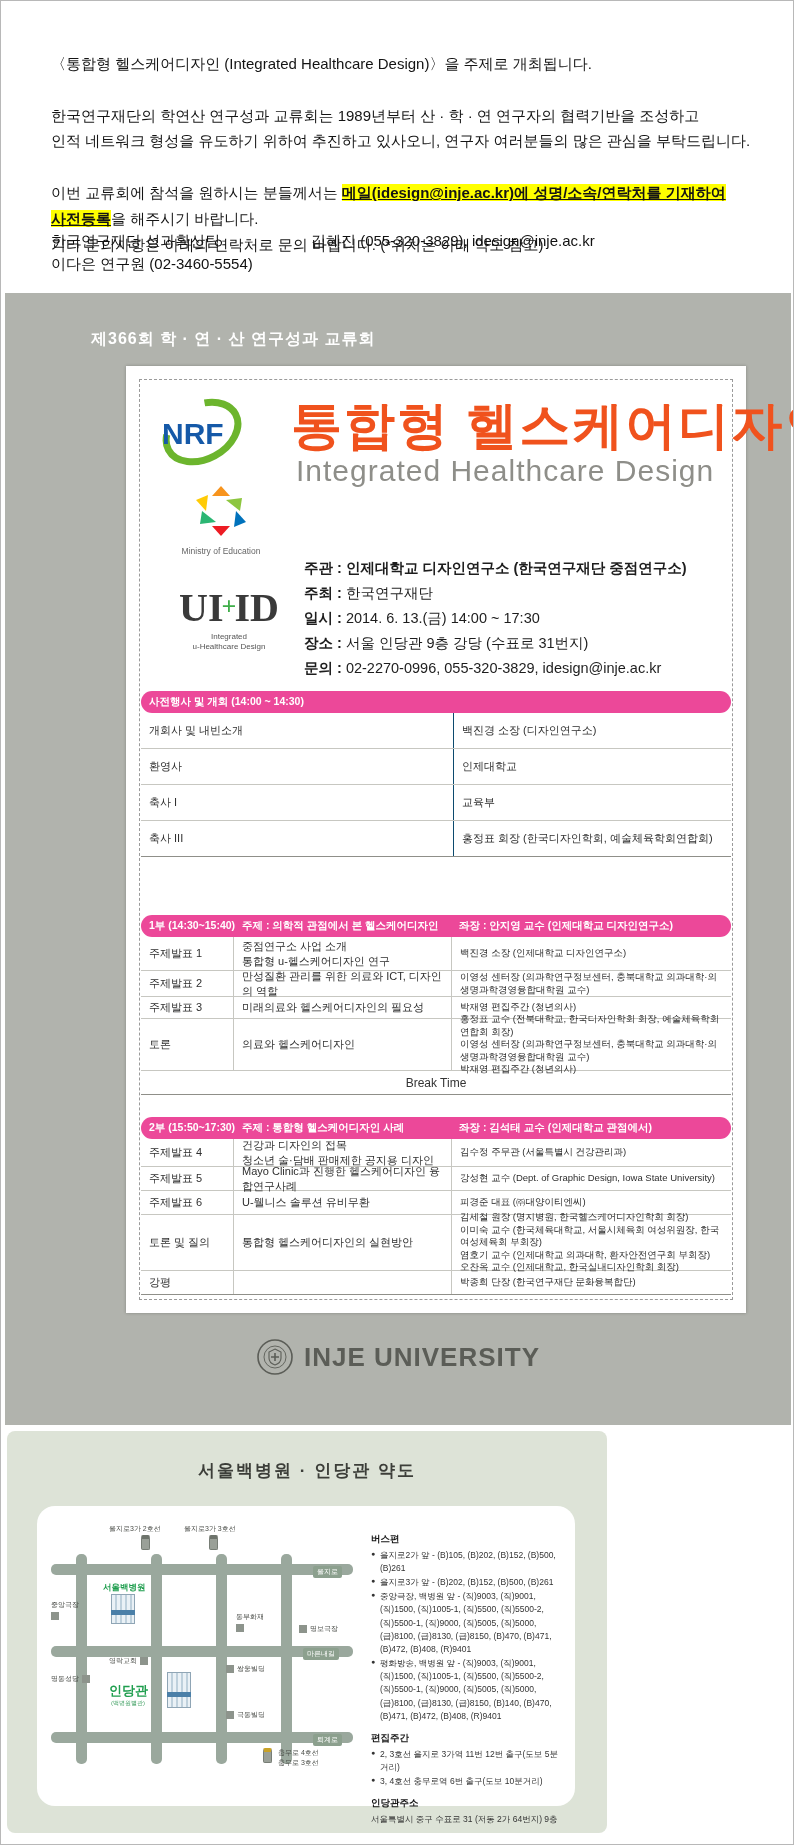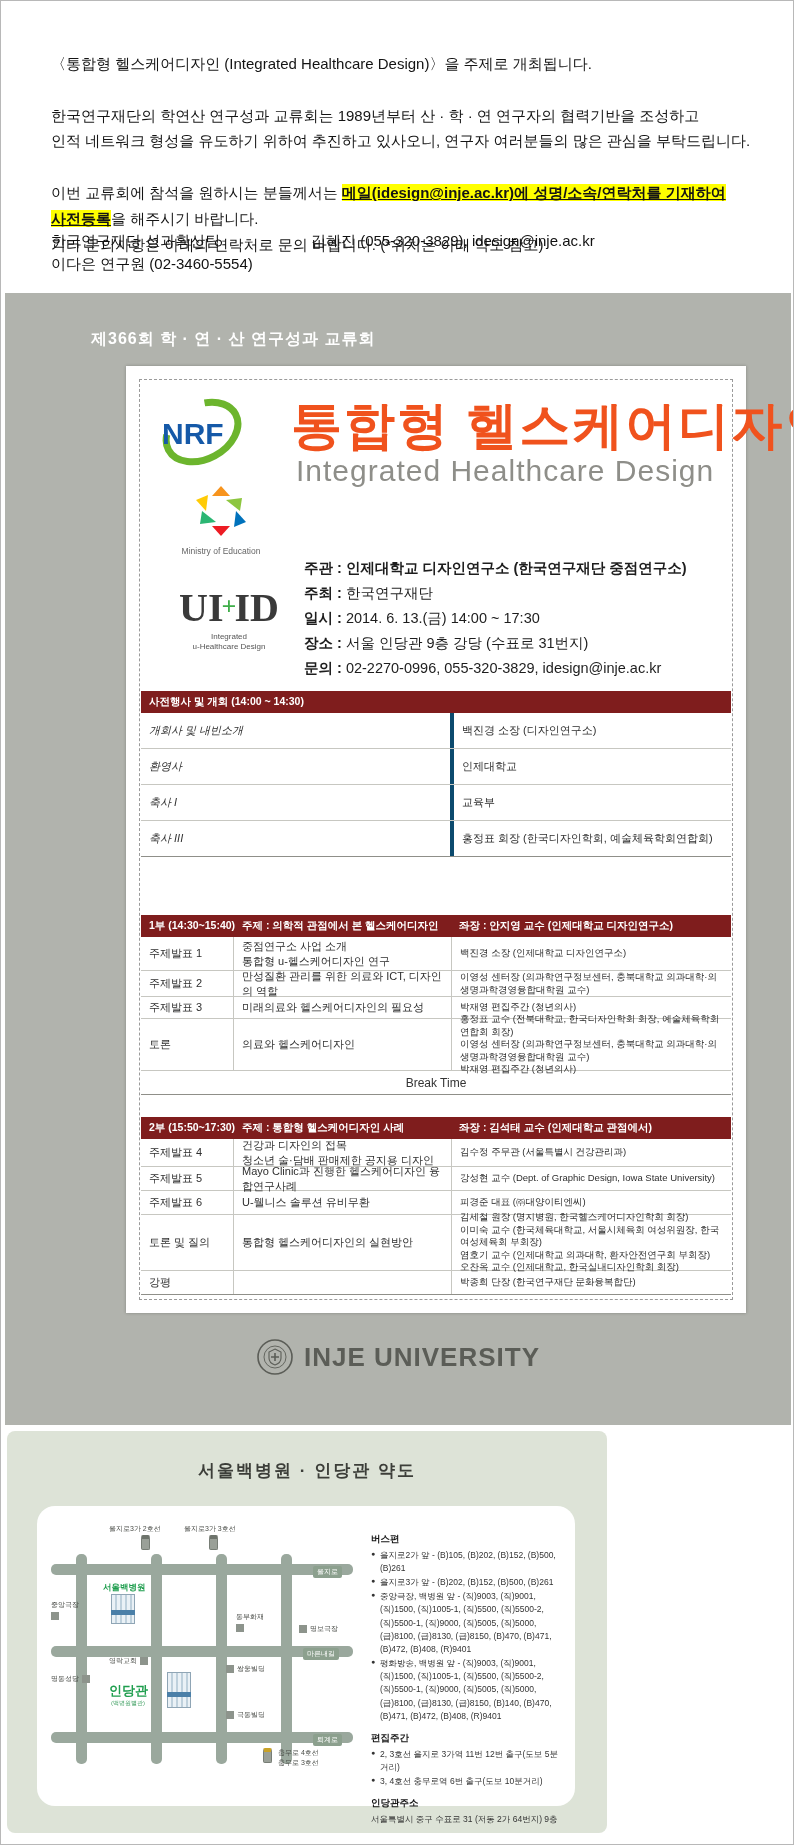--- a/index.html
+++ b/index.html
@@ -32,29 +32,29 @@
   
   .poster-title { position:absolute; top:26px; left:165px; width:440px; font-size:51px; font-weight:bold; color:#f0521d; letter-spacing:2px; white-space:nowrap; }
   .poster-subtitle { position:absolute; top:88px; left:170px; width:440px; font-size:30px; color:#8e8e89; letter-spacing:1px; white-space:nowrap; }
   
   .poster-details { position:absolute; top:190px; left:178px; font-size:14.5px; line-height:25px; color:#1d1d1d; }
   .detail-line .lbl { font-weight:bold; }
   .detail-line.first .val { font-weight:bold; }
   
   .ptable { position:absolute; left:15px; width:590px; font-size:11px; color:#2e2e2e; }
   .t1 { top:325px; } .t2 { top:549px; } .t3 { top:751px; }
-  .thead { height:22px; background:#7f1d1d; color:#ffffff; font-weight:bold; font-size:10.5px; display:flex; align-items:center; }
+  .thead { height:22px; background:#ec4899; color:#ffffff; font-weight:bold; font-size:10.5px; display:flex; align-items:center;border-radius:11px; }
   .thead .th-part { width:101px; padding-left:8px; }
   .thead .th-topic { width:217px; }
   .thead .th-chair { flex:1; }
   .trow { display:flex; border-bottom:1px solid #c7c7c1; align-items:center; }
   .trow:last-child { border-bottom:1px solid #8f8f89; }
   .cell { padding:3px 8px; white-space:pre-line; line-height:1.35; }
   .t1 .trow { height:36px; }
-  .t1 .c1 { width:313px; border-right:4px solid #0c4a6e; align-self:stretch; display:flex; align-items:center;font-style:italic; }
+  .t1 .c1 { width:313px; border-right:1px solid #0c4a6e; align-self:stretch; display:flex; align-items:center; }
   .t1 .c2 { flex:1; }
   .c1s { width:93px; border-right:1px solid #c7c7c1; align-self:stretch; display:flex; align-items:center; }
   .c2s { width:218px; border-right:1px solid #c7c7c1; align-self:stretch; display:flex; align-items:center; }
   .c3s { flex:1; font-size:9.5px; line-height:1.32; }
   .r-h34 { height:34px; } .r-h26 { height:26px; } .r-h22 { height:22px; } .r-h52 { height:52px; }
   .r-h28 { height:28px; } .r-h24 { height:24px; } .r-h56 { height:56px; }
   .break-row { height:24px; display:flex; align-items:center; justify-content:center; font-size:12px; color:#333; border-bottom:1px solid #8f8f89; }
   
   .inje-logo { position:absolute; top:1045px; left:0; right:0; display:flex; justify-content:center; align-items:center; gap:10px; color:#5b5d57; }
   .inje-text { font-size:26px; font-weight:bold; letter-spacing:1px; }

